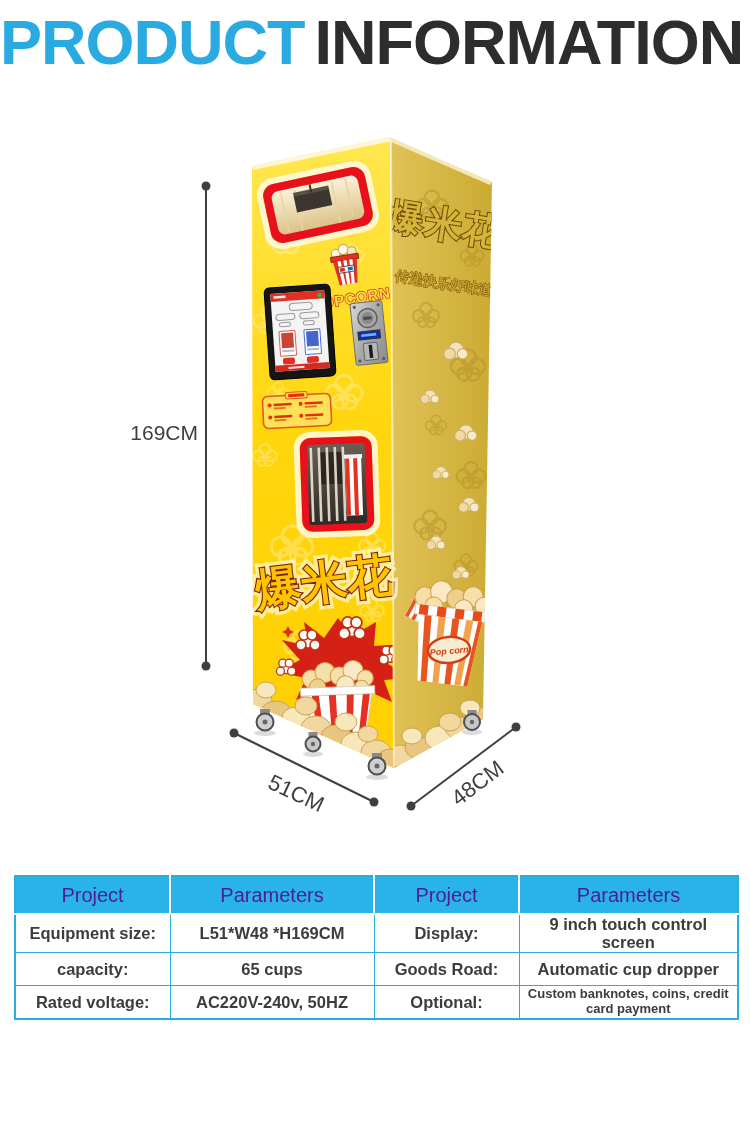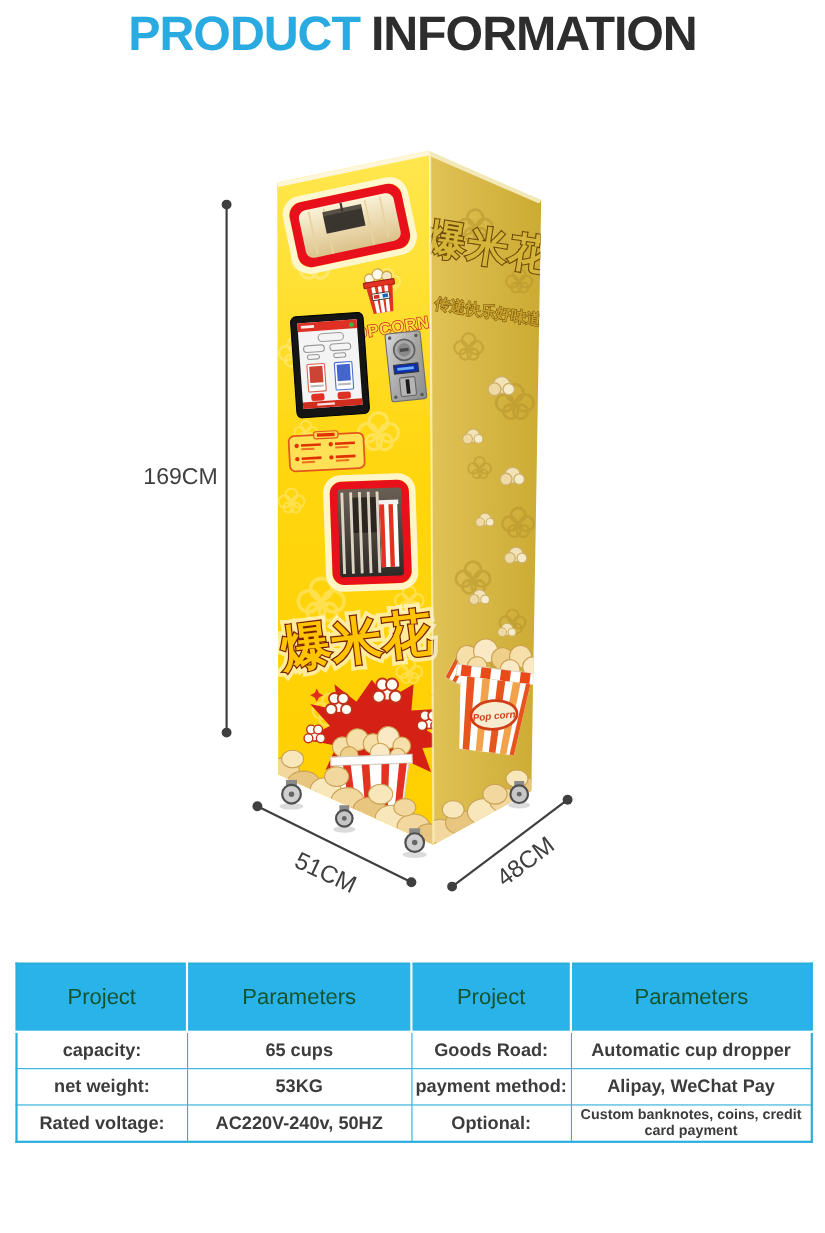--- a/index.html
+++ b/index.html
@@ -1,34 +1,34 @@
 <!DOCTYPE html>
 <html><head>
 <meta charset="utf-8">
 <style>
   html,body{margin:0;padding:0;}
   body{
     width:750px;height:1121px;position:relative;background:#ffffff;
     font-family:"Liberation Sans",sans-serif;overflow:hidden;
   }
   .page-title{
-    position:absolute;top:6px;left:0;width:750px;text-align:center;
-    font-size:44px;font-weight:bold;letter-spacing:-1px;white-space:nowrap;
+    position:absolute;top:6px;left:0;width:610px;text-align:center;
+    font-size:63px;font-weight:bold;letter-spacing:-1px;white-space:nowrap;
   }
   .page-title .t1{color:#29abe2;}
   .page-title .t2{color:#2d2d2d;margin-left:10px;}
   .machine-svg{position:absolute;top:0;left:0;}
   .spec-table{
     position:absolute;top:875px;left:14px;width:723px;
     border-collapse:collapse;table-layout:fixed;
     border:2px solid #2aaede;
   }
   .spec-table th{
-    background:#29b3e8;color:#14532d;font-size:20px;font-weight:normal;
-    height:28px;border:2px solid #ffffff;border-top:none;padding:16px;
+    background:#29b3e8;color:#4c1d95;font-size:20px;font-weight:normal;
+    height:28px;border:2px solid #ffffff;border-top:none;padding:4px;
   }
   .spec-table th:first-child{border-left:none;}
   .spec-table th:last-child{border-right:none;}
   .spec-table td{
     background:#ffffff;color:#3c3c3c;font-size:16.5px;font-weight:bold;
     text-align:center;vertical-align:middle;height:32px;
     border:1.5px solid #2aaede;padding:0 2px;line-height:1.12;
   }
   .spec-table tr.last td.small{font-size:13px;margin-top:38px;}
   text{font-family:"Liberation Sans",sans-serif;}
@@ -412,30 +412,30 @@
   <thead>
     <tr>
       <th>Project</th>
       <th>Parameters</th>
       <th>Project</th>
       <th>Parameters</th>
     </tr>
   </thead>
   <tbody>
     <tr>
+      <td>Equipment size:</td>
+      <td>L51*W48 *H169CM</td>
+      <td>Display:</td>
+      <td>9 inch touch control screen</td>
+    </tr>
+    <tr>
       <td>capacity:</td>
       <td>65 cups</td>
       <td>Goods Road:</td>
       <td>Automatic cup dropper</td>
-    </tr>
-    <tr>
-      <td>net weight:</td>
-      <td>53KG</td>
-      <td>payment method:</td>
-      <td>Alipay, WeChat Pay</td>
     </tr>
     <tr class="last">
       <td>Rated voltage:</td>
       <td>AC220V-240v, 50HZ</td>
       <td>Optional:</td>
       <td class="small">Custom banknotes, coins, credit card payment</td>
     </tr>
   </tbody>
 </table>
 

